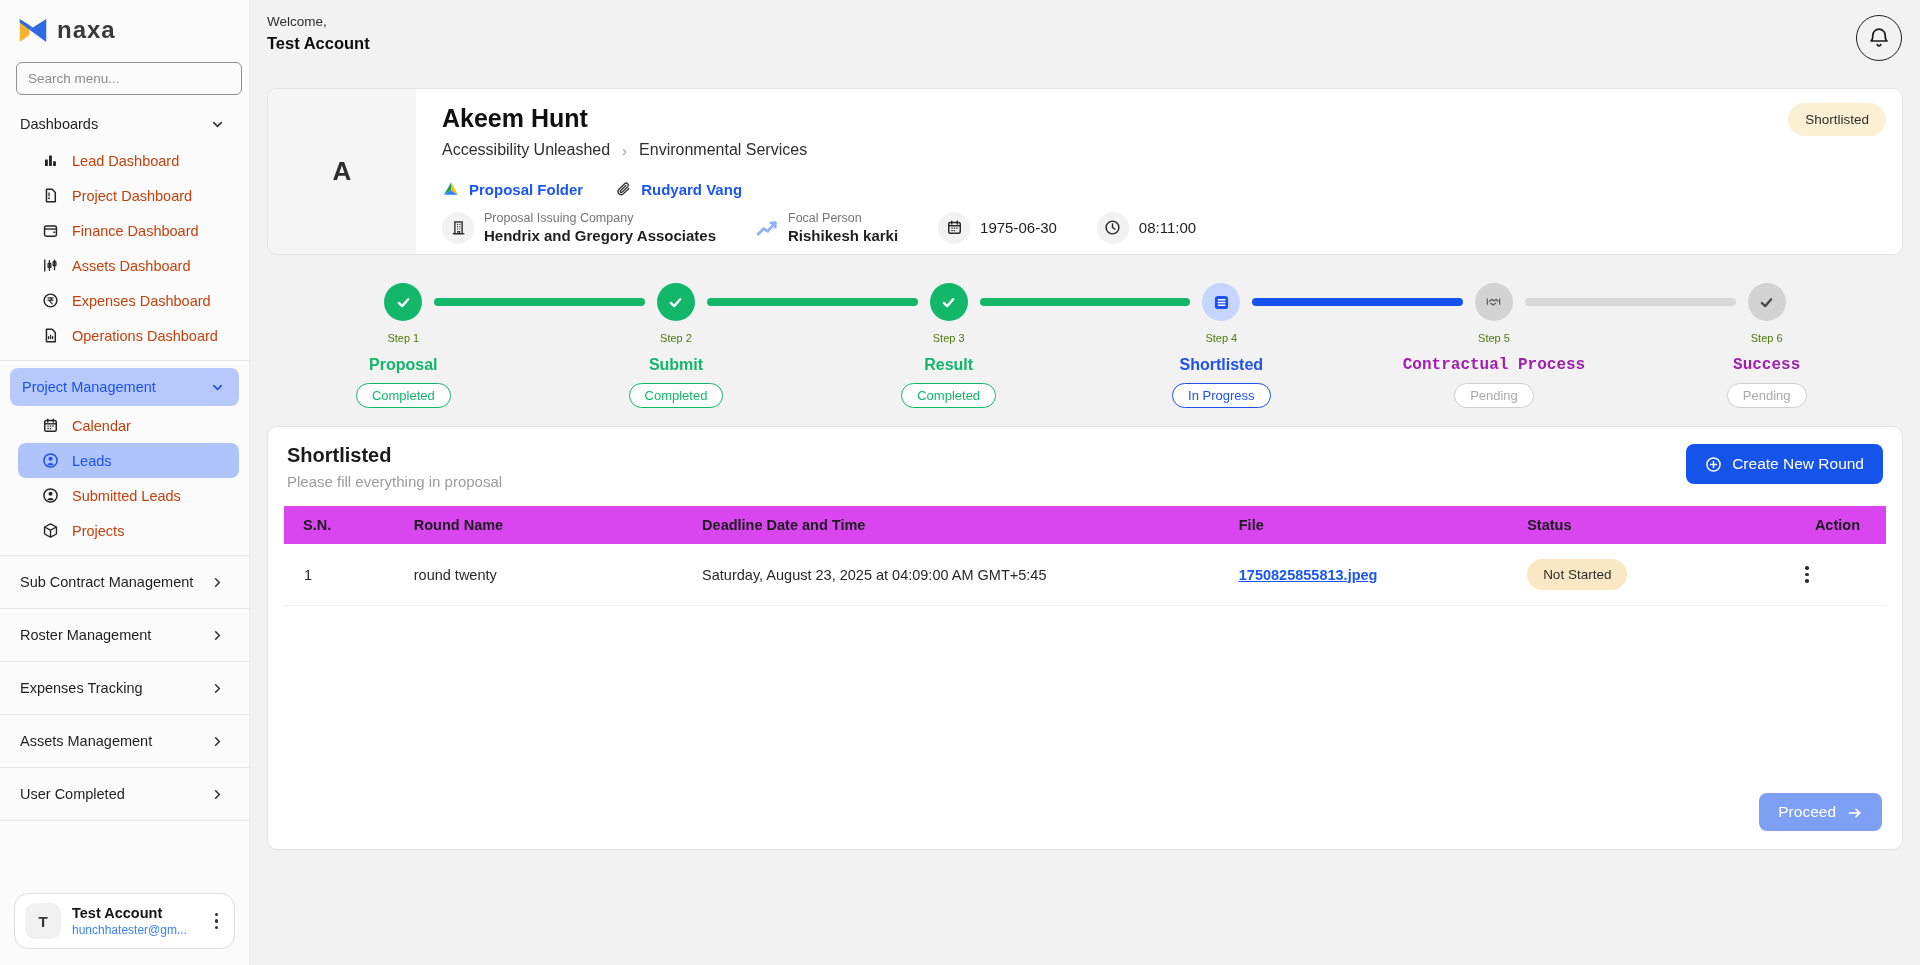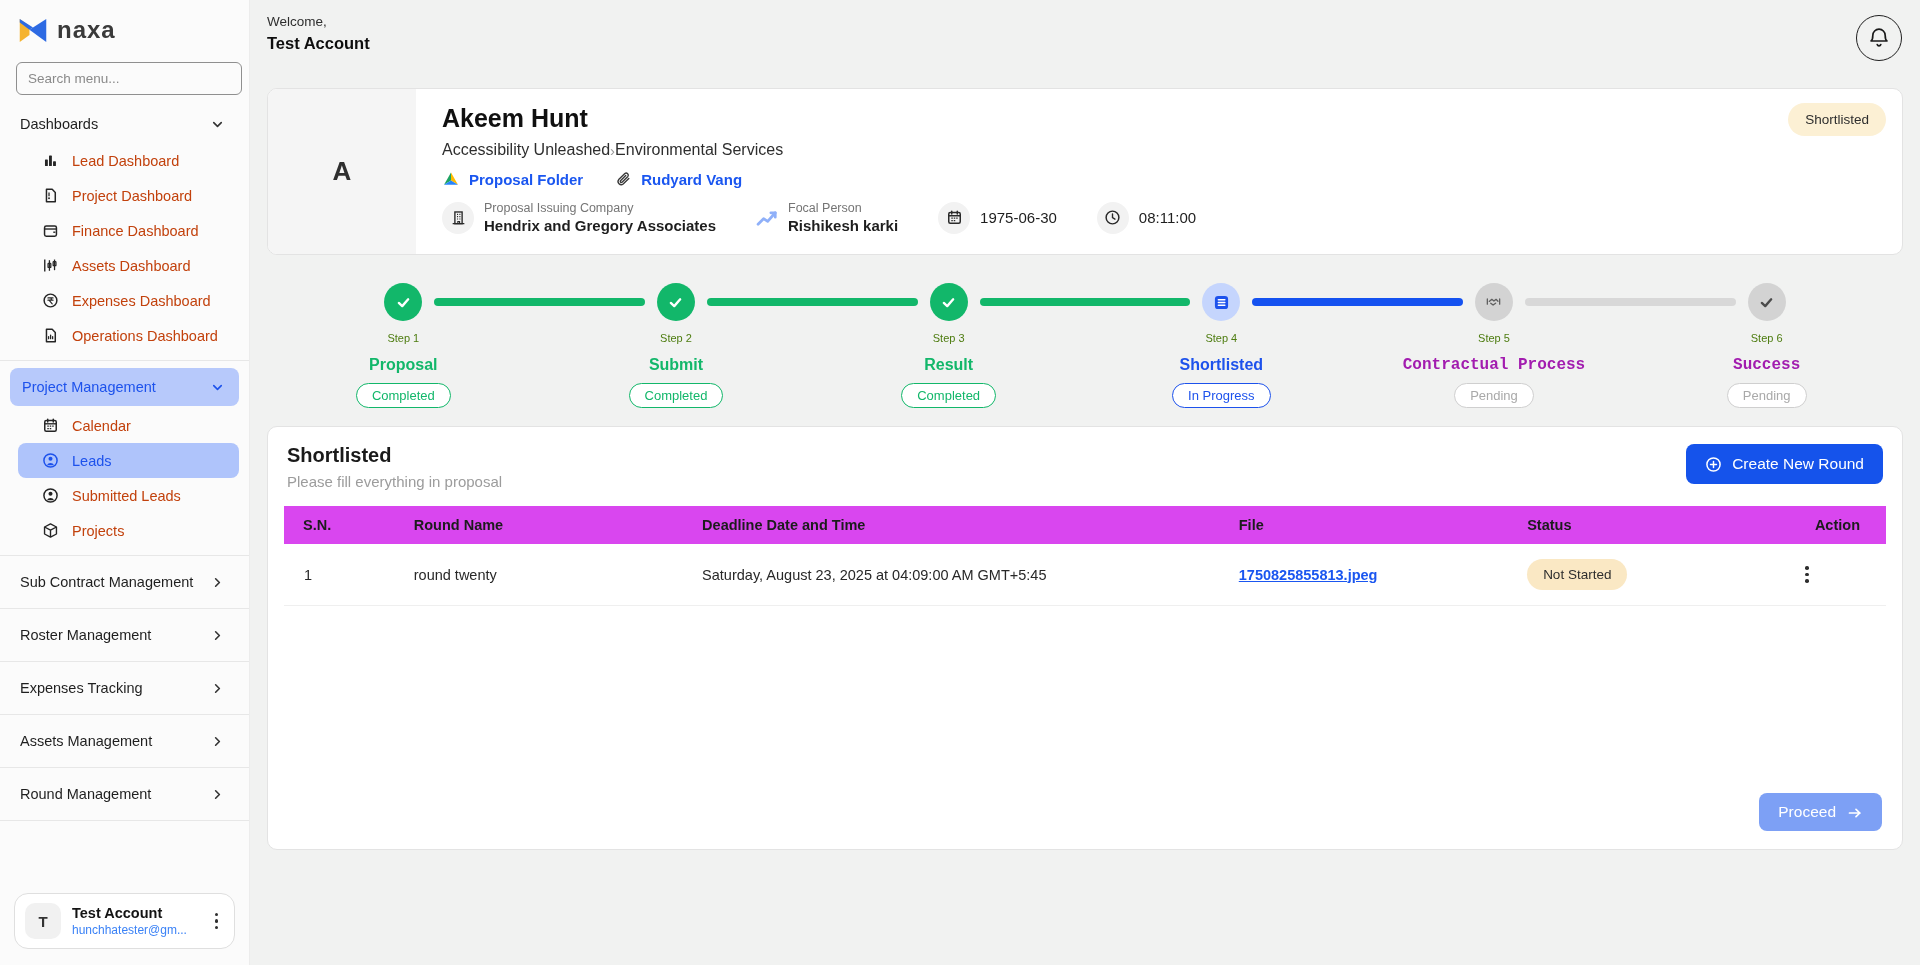--- a/index.html
+++ b/index.html
@@ -80,24 +80,24 @@
     position:relative; background:#FFF; border:1px solid #E3E3E3; border-radius:10px;
     display:flex; height:167px; overflow:hidden;
   }
   .lead-avatar {
     width:148px; min-width:148px; background:#F5F5F5;
     display:flex; align-items:center; justify-content:center;
     font-size:26px; font-weight:600; color:#2F2F2F;
   }
   .lead-body { padding:15px 26px; }
   .lead-name { font-size:25px; font-weight:700; color:#101010; }
-  .lead-breadcrumb { margin-top:8px; font-size:16px; color:#2E2E2E; display:flex; gap:0; align-items:center; }
+  .lead-breadcrumb { margin-top:8px; font-size:16px; color:#2E2E2E; display:flex; gap:12px; align-items:center; }
   .crumb { cursor:pointer; }
   .crumb-sep { color:#9A9A9A; font-size:15px; }
-  .lead-links { margin-top:11px; display:flex; gap:32px; align-items:center; }
+  .lead-links { margin-top:21px; display:flex; gap:32px; align-items:center; }
   .lead-link { display:flex; align-items:center; gap:9px; font-size:15px; font-weight:600; color:#1A56F0; cursor:pointer; }
   .lead-meta { margin-top:13px; display:flex; align-items:center; gap:40px; }
   .meta-group { display:flex; align-items:center; gap:10px; }
   .meta-icon { width:32px; height:32px; border-radius:50%; background:#F2F2F2; display:flex; align-items:center; justify-content:center; color:#2A2A2A; }
   .meta-label { font-size:12.5px; color:#757575; }
   .meta-value { font-size:15px; font-weight:600; color:#1E1E1E; margin-top:2px; }
   .meta-inline { font-size:15px; color:#1E1E1E; font-weight:500; }
   .lead-status-badge {
     position:absolute; top:14px; right:16px; background:#FCF0D4;
     border-radius:999px; padding:9px 17px; font-size:13.5px; color:#2E2E2E;
@@ -419,21 +419,21 @@
     <div class="nav-header">
       <span>Assets Management</span>
       <span style="color:#333">
           <svg width="15" height="15">
             <use href="#i-chev-right"></use>
           </svg>
         </span>
     </div>
     <div class="nav-divider"></div>
     <div class="nav-header">
-      <span>Round Management</span>
+      <span>User Completed</span>
       <span style="color:#333">
           <svg width="15" height="15">
             <use href="#i-chev-right"></use>
           </svg>
         </span>
     </div>
     <div class="nav-divider"></div>
   </nav>
 
   <div class="user-card">

